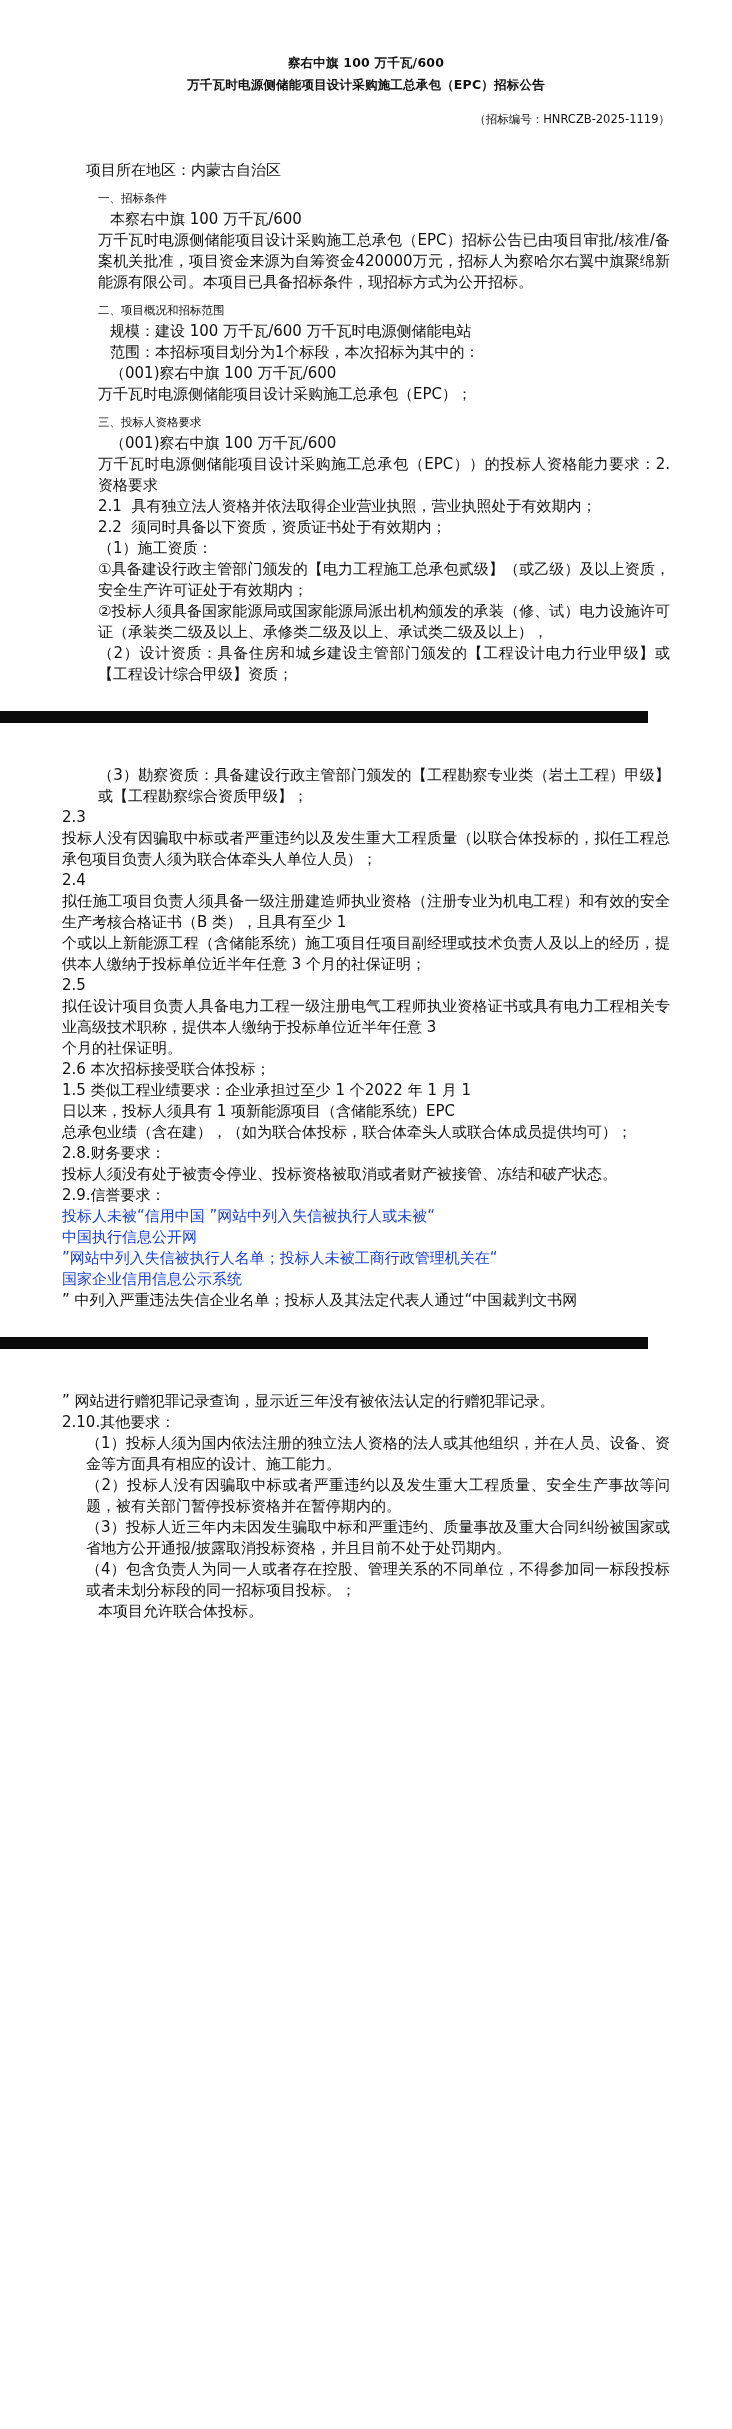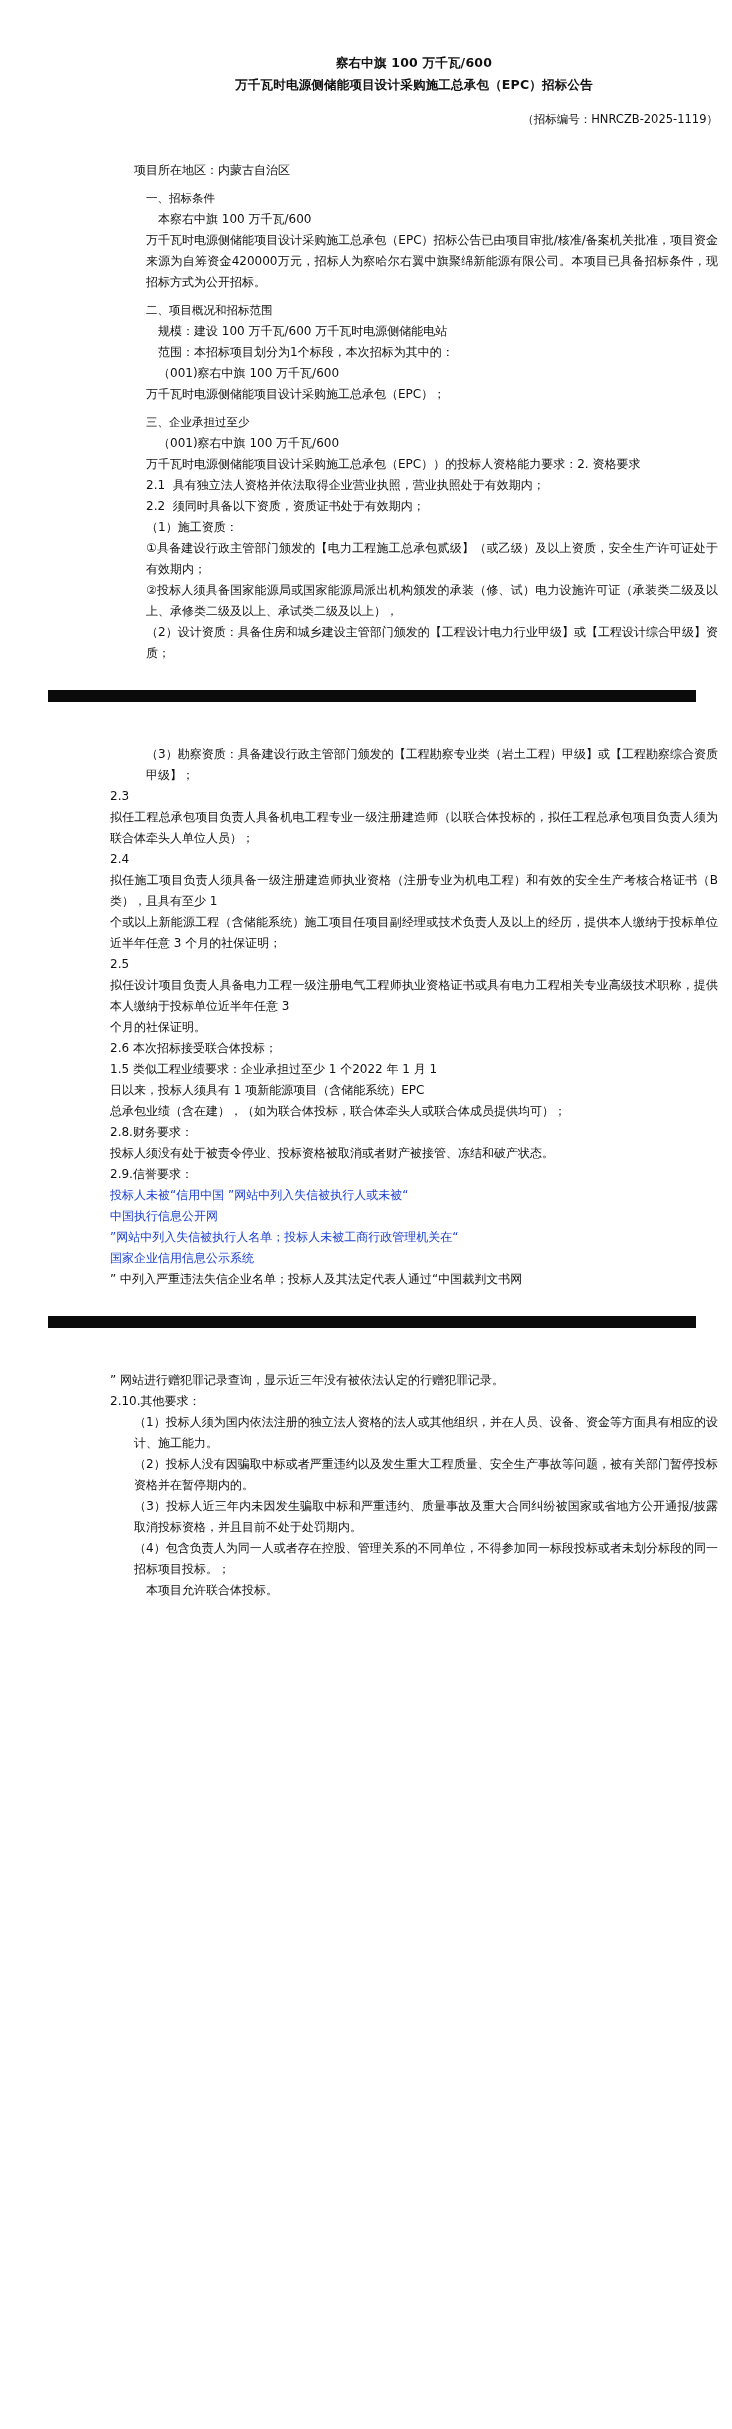--- a/index.html
+++ b/index.html
@@ -9,21 +9,20 @@
   }
   body {
     font-family: "DejaVu Sans", "Liberation Sans", sans-serif;
     color: #111111;
     width: 732px;
   }
   .page {
     width: 648px;
     position: relative;
     background: #ffffff;
-    margin-left: 48px;
   }
   .sheet {
     padding: 0 62px;
     box-sizing: border-box;
     width: 732px;
   }
   .sheet.first { padding-top: 52px; }
   .divider {
     height: 12px;
     background: #0b0b0b;
@@ -41,21 +40,21 @@
     text-align: right;
     font-size: 11.5px;
     line-height: 22px;
     margin-top: 12px;
     color: #111;
   }
   .gap-lg { height: 30px; }
   .gap-sm { height: 6px; }
 
   .para {
-    font-size: 12px;
+    font-size: 15px;
     line-height: 21px;
     color: #111;
     text-align: justify;
     margin: 0;
   }
   .ind1 { padding-left: 24px; }
   .ind2 { padding-left: 36px; }
   .ind3 { padding-left: 48px; }
   .ind0 { padding-left: 0; }
 
@@ -103,40 +102,40 @@
 
     <div class="heading">二、项目概况和招标范围</div>
 
     <p class="para ind3">规模：建设 100 万千瓦/600 万千瓦时电源侧储能电站</p>
     <p class="para ind3">范围：本招标项目划分为1个标段，本次招标为其中的：</p>
     <p class="para ind3">（001)察右中旗 100 万千瓦/600</p>
     <p class="para ind2">万千瓦时电源侧储能项目设计采购施工总承包（EPC）；</p>
 
     <div class="gap-sm"></div>
 
-    <div class="heading">三、企业承担过至少</div>
+    <div class="heading">三、投标人资格要求</div>
 
     <p class="para ind3">（001)察右中旗 100 万千瓦/600</p>
     <p class="para ind2">万千瓦时电源侧储能项目设计采购施工总承包（EPC））的投标人资格能力要求：2. 资格要求</p>
 
     <p class="para ind2"><span>2.1</span>&nbsp;&nbsp;<span>具有独立法人资格并依法取得企业营业执照，营业执照处于有效期内；</span></p>
     <p class="para ind2"><span>2.2</span>&nbsp;&nbsp;<span>须同时具备以下资质，资质证书处于有效期内；</span></p>
 
     <p class="para ind2">（1）施工资质：</p>
     <p class="para ind2">①具备建设行政主管部门颁发的【电力工程施工总承包贰级】（或乙级）及以上资质，安全生产许可证处于有效期内；</p>
     <p class="para ind2">②投标人须具备国家能源局或国家能源局派出机构颁发的承装（修、试）电力设施许可证（承装类二级及以上、承修类二级及以上、承试类二级及以上），</p>
     <p class="para ind2 pad-bottom">（2）设计资质：具备住房和城乡建设主管部门颁发的【工程设计电力行业甲级】或【工程设计综合甲级】资质；</p>
   </div>
 
   <div class="divider"></div>
 
   <div class="sheet page2">
     <p class="para ind2">（3）勘察资质：具备建设行政主管部门颁发的【工程勘察专业类（岩土工程）甲级】或【工程勘察综合资质甲级】；</p>
     <p class="para ind0">2.3</p>
-    <p class="para ind0">拟任工程总承包项目负责人具备机电工程专业一级注册建造师（以联合体投标的，拟任工程总承包项目负责人须为联合体牵头人单位人员）；</p>
+    <p class="para ind0">投标人没有因骗取中标或者严重违约以及发生重大工程质量（以联合体投标的，拟任工程总承包项目负责人须为联合体牵头人单位人员）；</p>
     <p class="para ind0">2.4</p>
     <p class="para ind0">拟任施工项目负责人须具备一级注册建造师执业资格（注册专业为机电工程）和有效的安全生产考核合格证书（B 类），且具有至少 1</p>
     <p class="para ind0">个或以上新能源工程（含储能系统）施工项目任项目副经理或技术负责人及以上的经历，提供本人缴纳于投标单位近半年任意 3 个月的社保证明；</p>
     <p class="para ind0">2.5</p>
     <p class="para ind0">拟任设计项目负责人具备电力工程一级注册电气工程师执业资格证书或具有电力工程相关专业高级技术职称，提供本人缴纳于投标单位近半年任意 3</p>
     <p class="para ind0">个月的社保证明。</p>
     <p class="para ind0">2.6  本次招标接受联合体投标；</p>
     <p class="para ind0">1.5  类似工程业绩要求：企业承担过至少 1 个2022 年 1 月 1</p>
     <p class="para ind0">日以来，投标人须具有 1 项新能源项目（含储能系统）EPC</p>
     <p class="para ind0">总承包业绩（含在建），（如为联合体投标，联合体牵头人或联合体成员提供均可）；</p>

